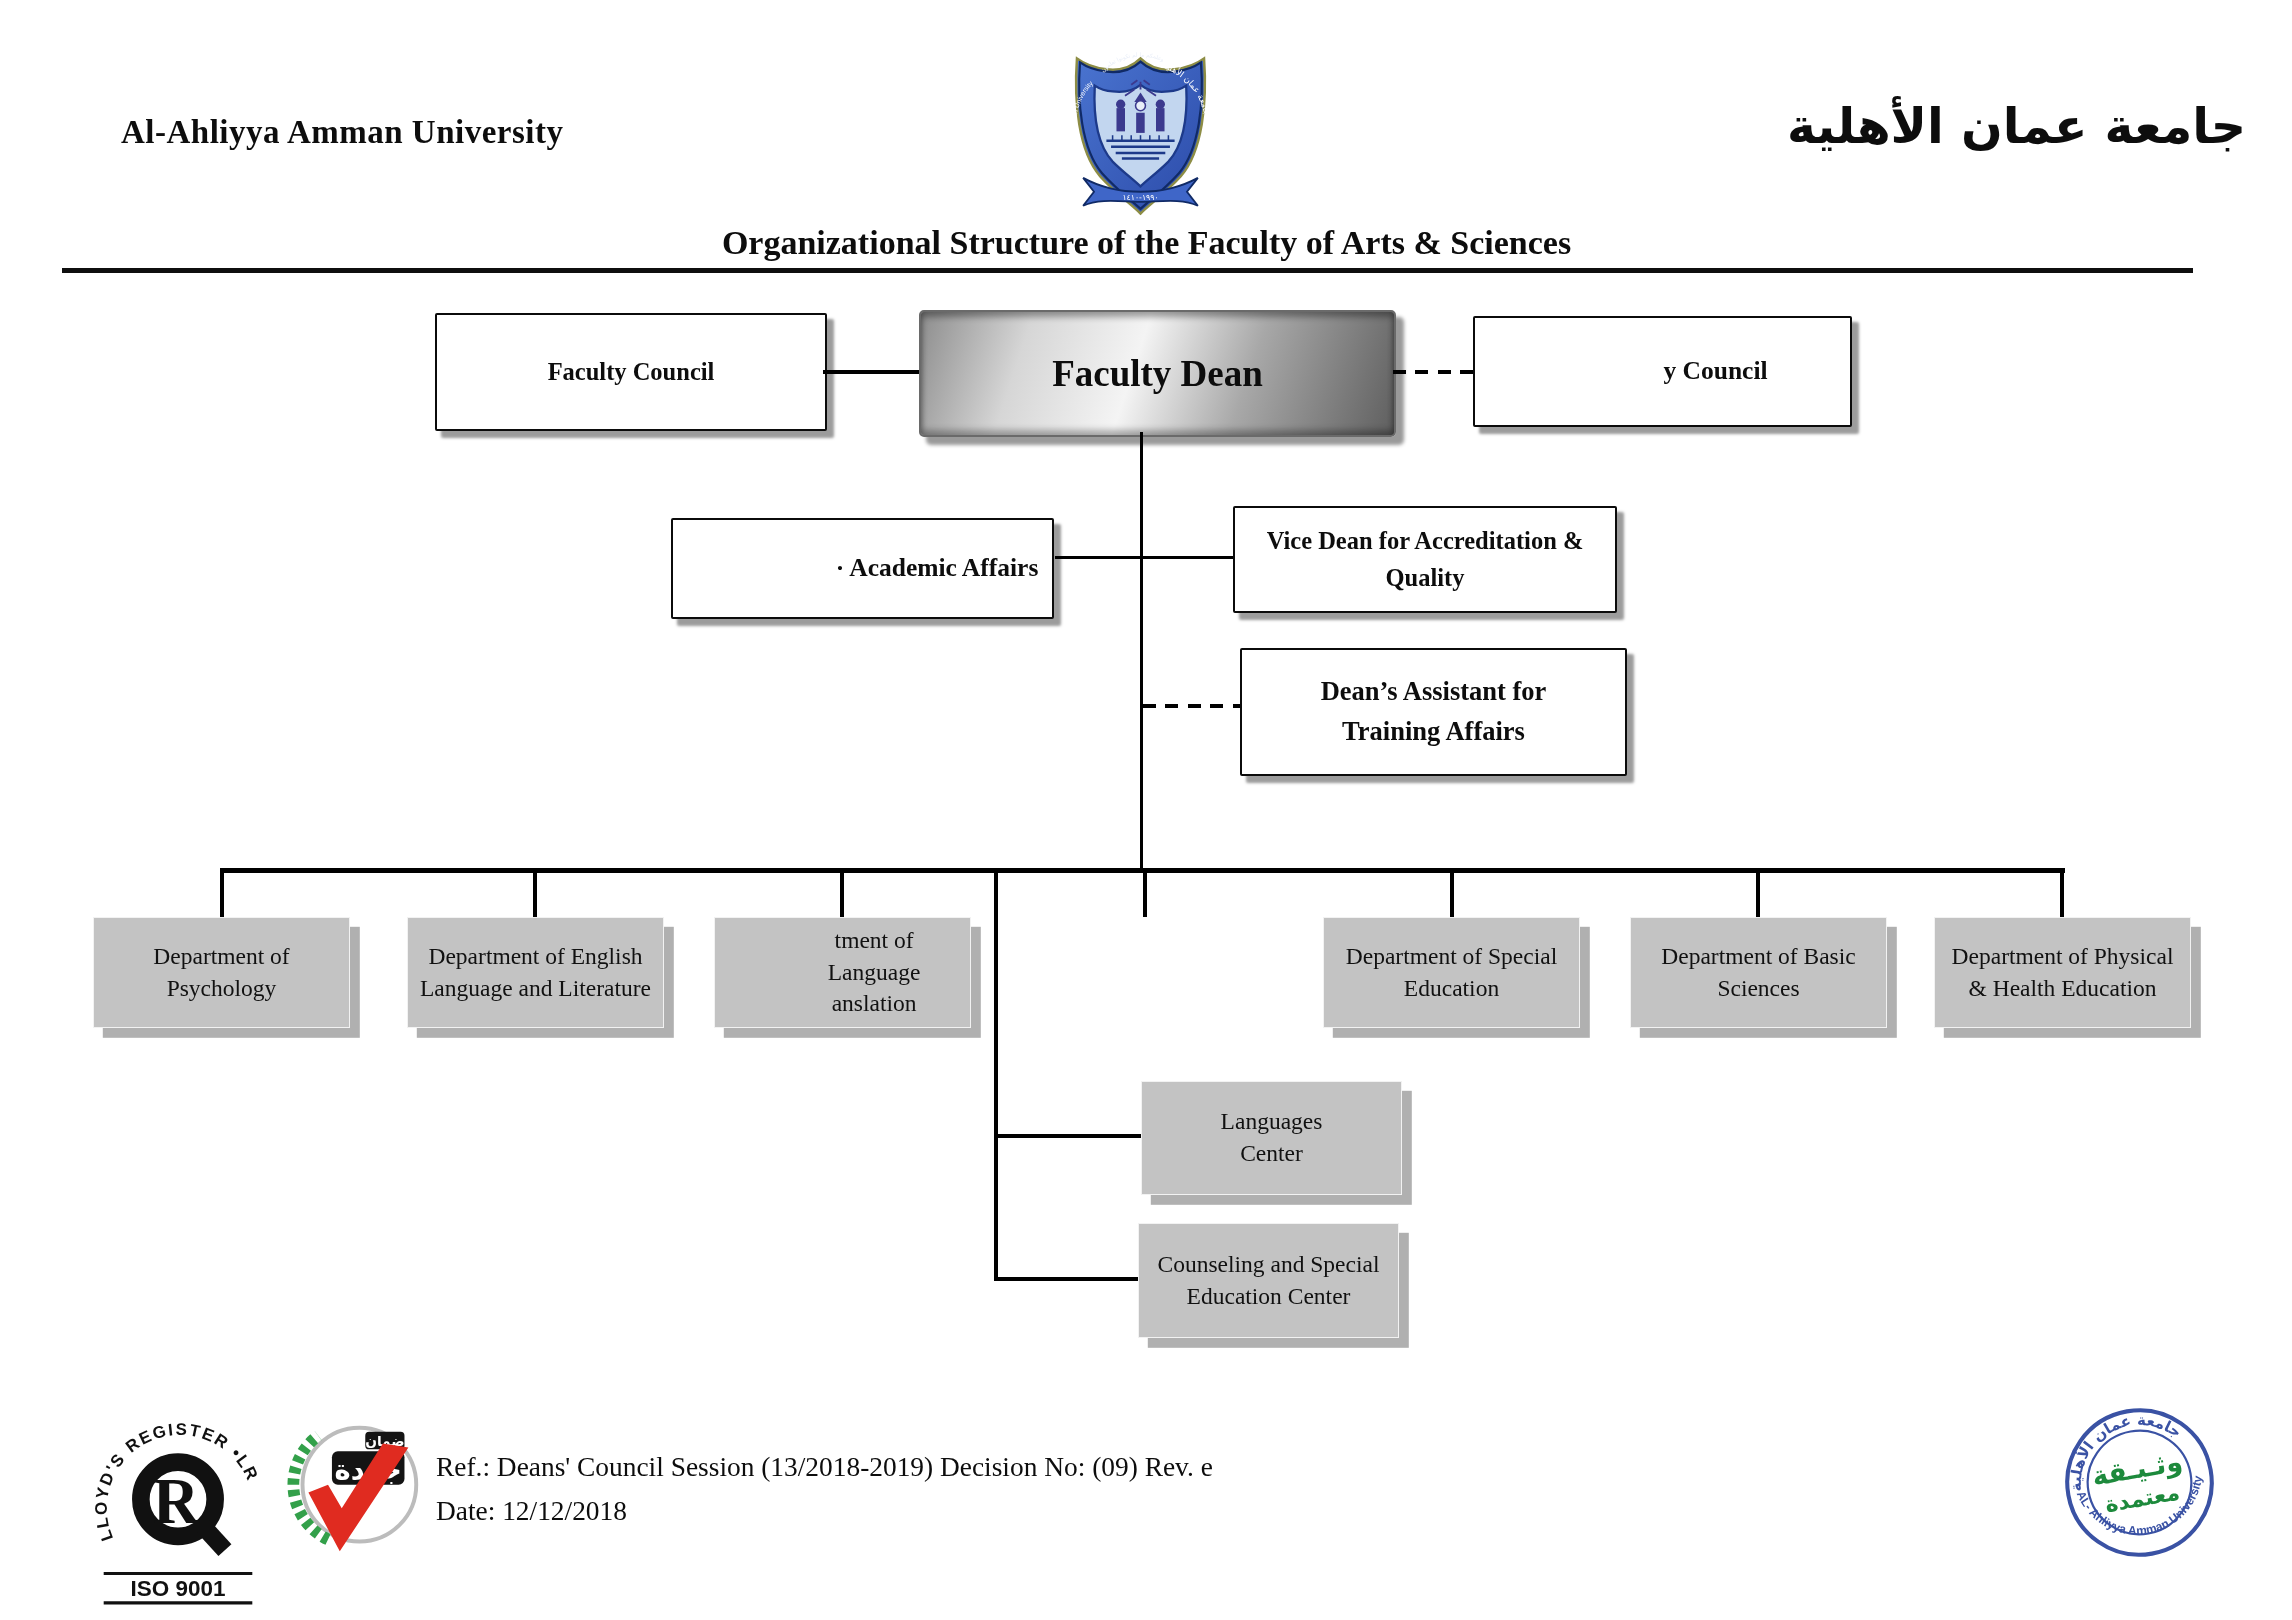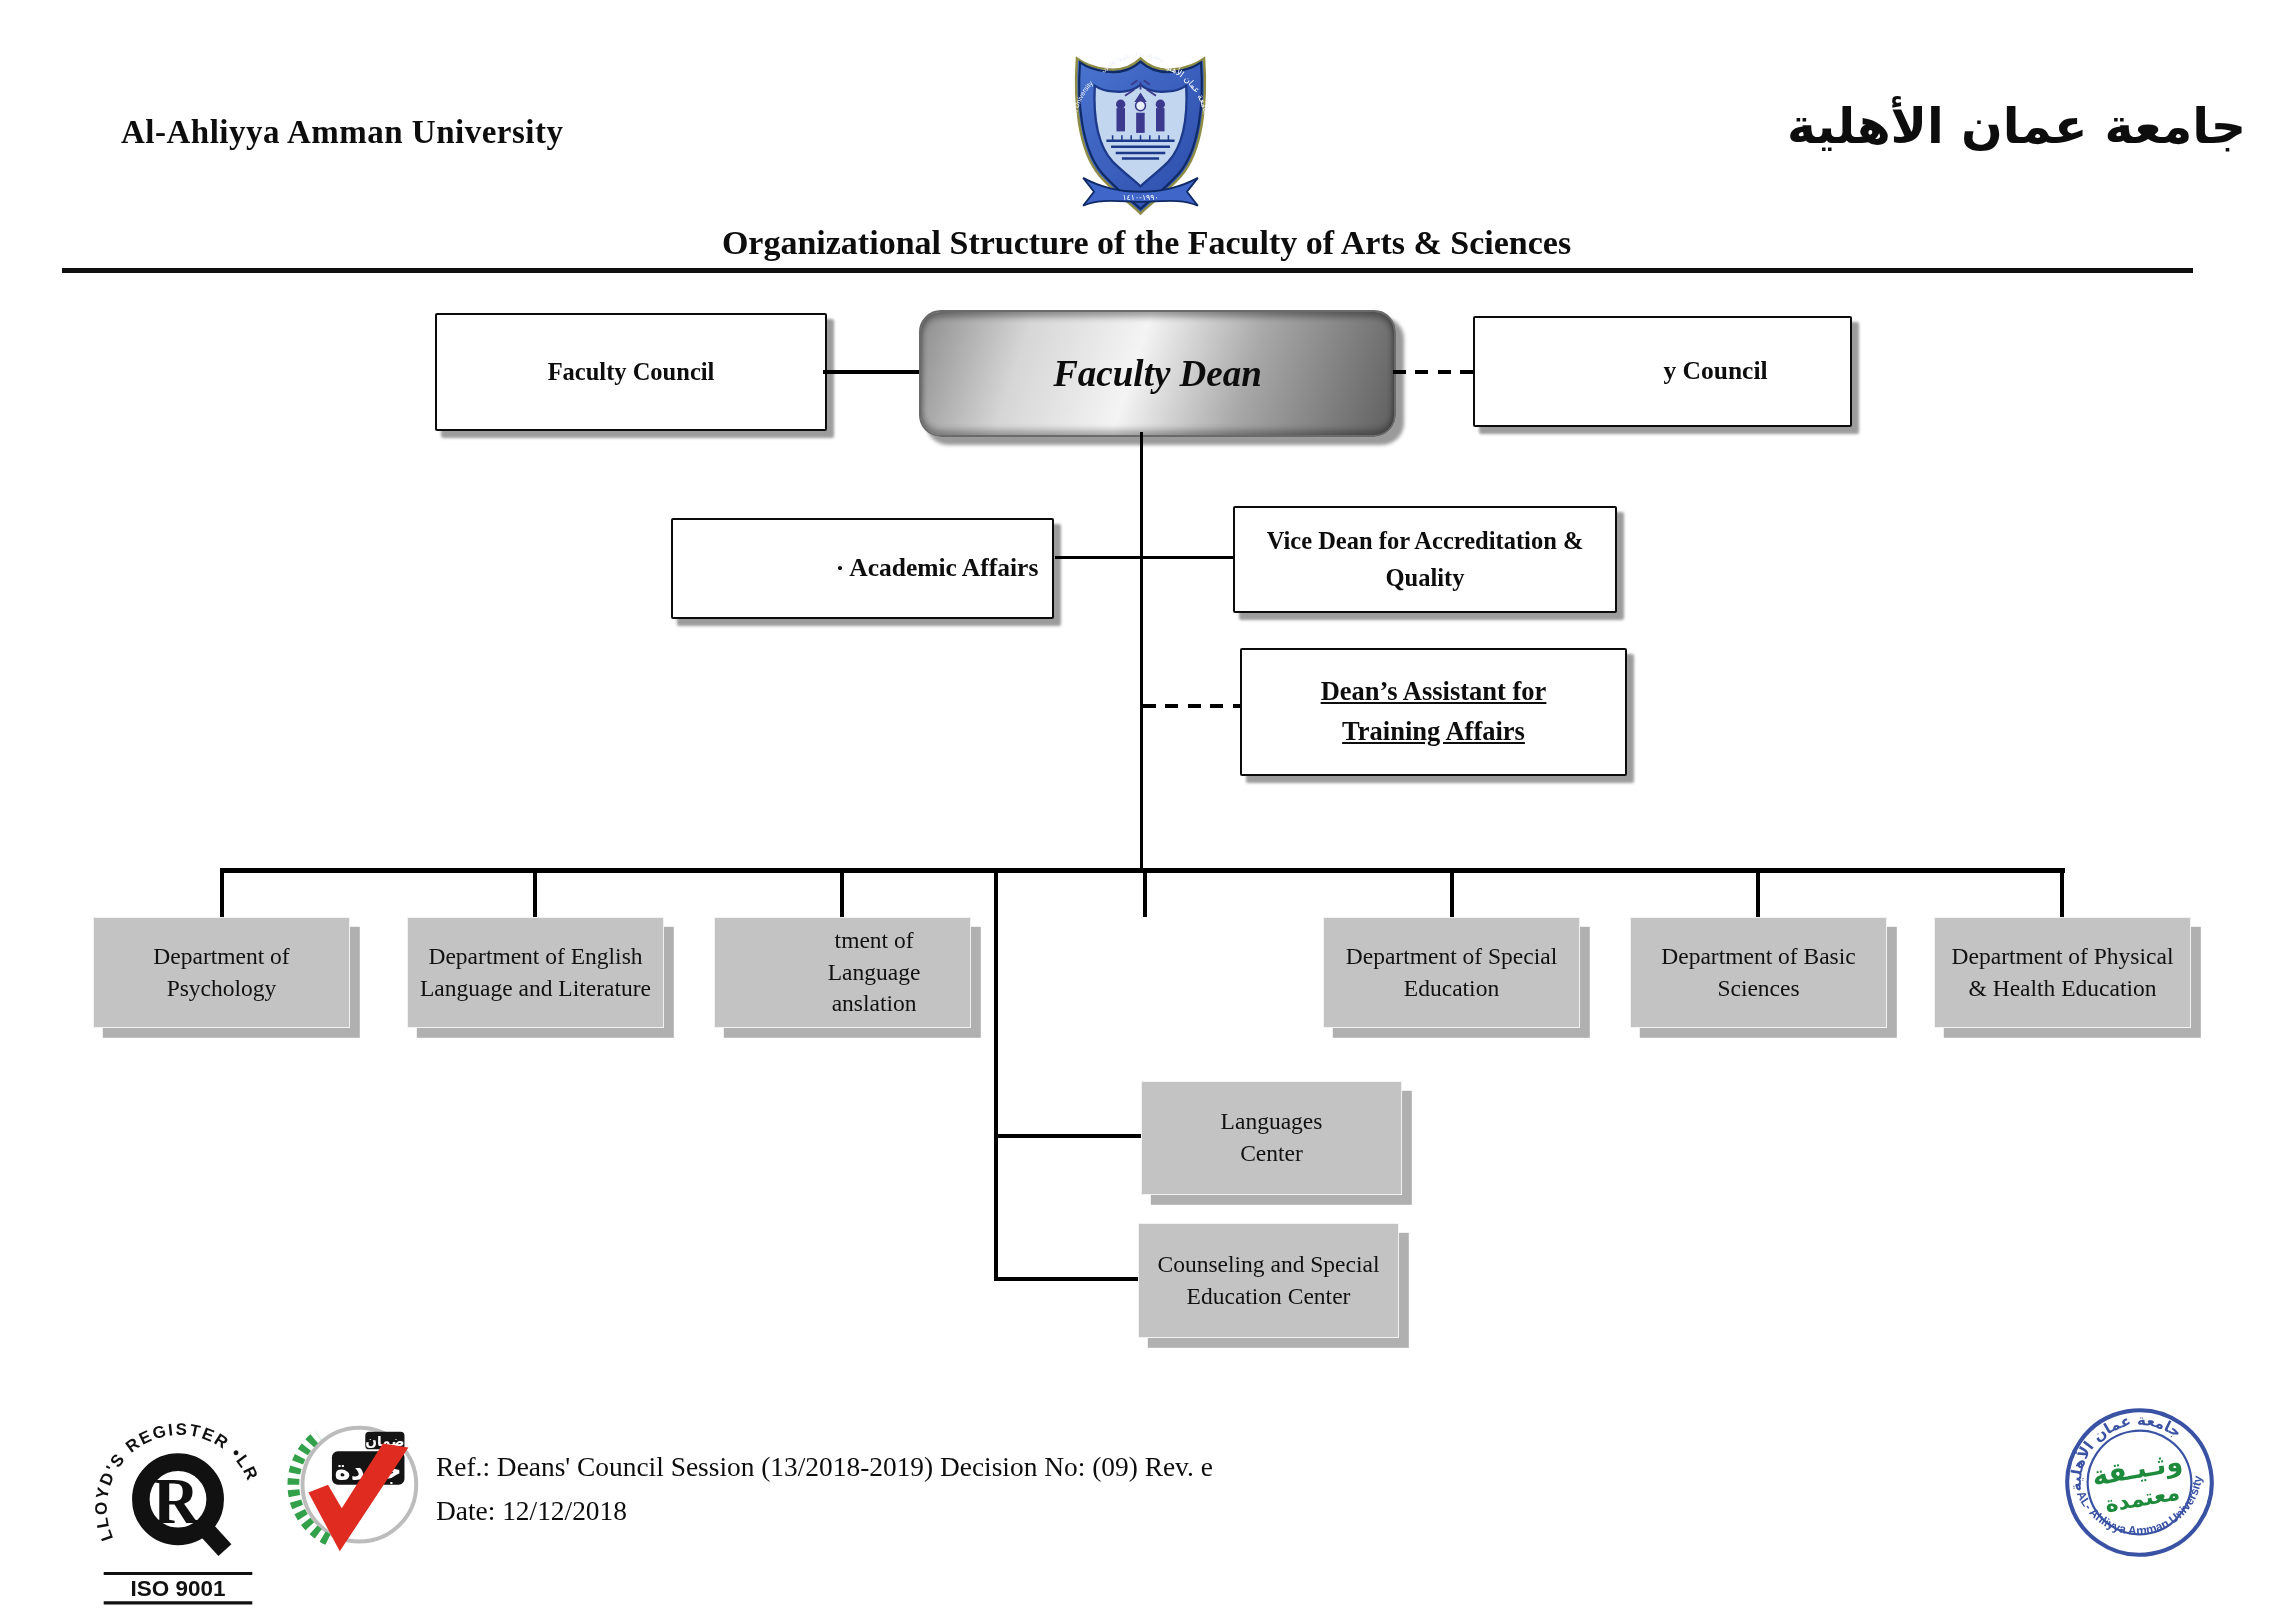--- a/index.html
+++ b/index.html
@@ -11,23 +11,23 @@
   .uni-en{left:121px;top:114px;font-size:33px;font-weight:bold;letter-spacing:0.5px;}
   .uni-ar{right:47px;top:98px;font-size:49px;font-weight:bold;font-family:"DejaVu Sans",sans-serif;direction:rtl;}
   .main-title{left:0;top:224px;width:2293px;text-align:center;font-size:34px;font-weight:bold;}
   .title-rule{left:62px;top:268px;width:2131px;height:4.9px;background:#0f0f0f;}
 
   
   .obox{background:#ffffff;border:2.9px solid #0b0b0b;border-radius:2px;
         box-shadow:6.9px 6.9px 2.9px #9c9c9c;display:flex;align-items:center;justify-content:center;
         font-weight:bold;text-align:center;line-height:1.5;}
   .dean{background:linear-gradient(108deg,#8d8d8d 0%,#d6d6d6 22%,#f4f4f4 45%,#a8a8a8 68%,#5f5f5f 100%);
-        border:2px solid #6a6a6a;border-radius:22px;
+        border:2px solid #6a6a6a;border-radius:5px;
         box-shadow:7.8px 7.8px 3.9px #9a9a9a, inset 0 4.9px 6.9px rgba(0,0,0,.35), inset 0 -4.9px 6.9px rgba(0,0,0,.30);
-        display:flex;align-items:center;justify-content:center;font-weight:bold;font-style:italic;}
+        display:flex;align-items:center;justify-content:center;font-weight:bold;}
 
   
   .dept{background:#c3c3c3;border:1px solid #f2f2f2;box-shadow:9.8px 9.8px 0 #b0b0b0;
         display:flex;align-items:center;justify-content:center;text-align:center;
         font-size:23.5px;line-height:1.35;color:#111;}
 
   
   .hline{background:#000;}
   .vline{background:#000;}
   .dashline{background:repeating-linear-gradient(90deg,#000 0 12.7px,transparent 12.7px 22.5px);}
@@ -117,21 +117,21 @@
   <div class="abs obox" style="left:671px;top:510px;width:383px;height:101px;font-size:25.5px;justify-content:flex-end;padding-right:13.7px;box-sizing:border-box;margin-top:8px;">
     <span>· Academic Affairs</span>
   </div>
 
   <div class="abs obox" style="left:1233px;top:506px;width:384px;height:107px;font-size:24.5px;padding:0 17.6px;box-sizing:border-box;">
     <span>Vice Dean for Accreditation &amp; Quality</span>
   </div>
 
   <div class="abs hline" style="left:1055px;top:556px;width:178px;height:2.9px;"></div>
 
-  <div class="abs obox" style="left:1240px;top:648px;width:387px;height:128px;font-size:26.5px;padding:0 29px;box-sizing:border-box;text-decoration:underline;">
+  <div class="abs obox" style="left:1240px;top:648px;width:387px;height:128px;font-size:26.5px;padding:0 29px;box-sizing:border-box;">
     <span>Dean’s Assistant for Training Affairs</span>
   </div>
 
   <div class="abs dashline" style="left:1143px;top:704px;width:97px;height:3.9px;"></div>
 
   <div class="abs hline" style="left:220px;top:868px;width:1845px;height:4.9px;"></div>
   <div class="abs vline" style="left:220px;top:868px;width:3.9px;height:49px;"></div>
   <div class="abs vline" style="left:533px;top:868px;width:3.9px;height:49px;"></div>
   <div class="abs vline" style="left:840px;top:868px;width:3.9px;height:49px;"></div>
   <div class="abs vline" style="left:1143px;top:868px;width:3.9px;height:49px;"></div>

